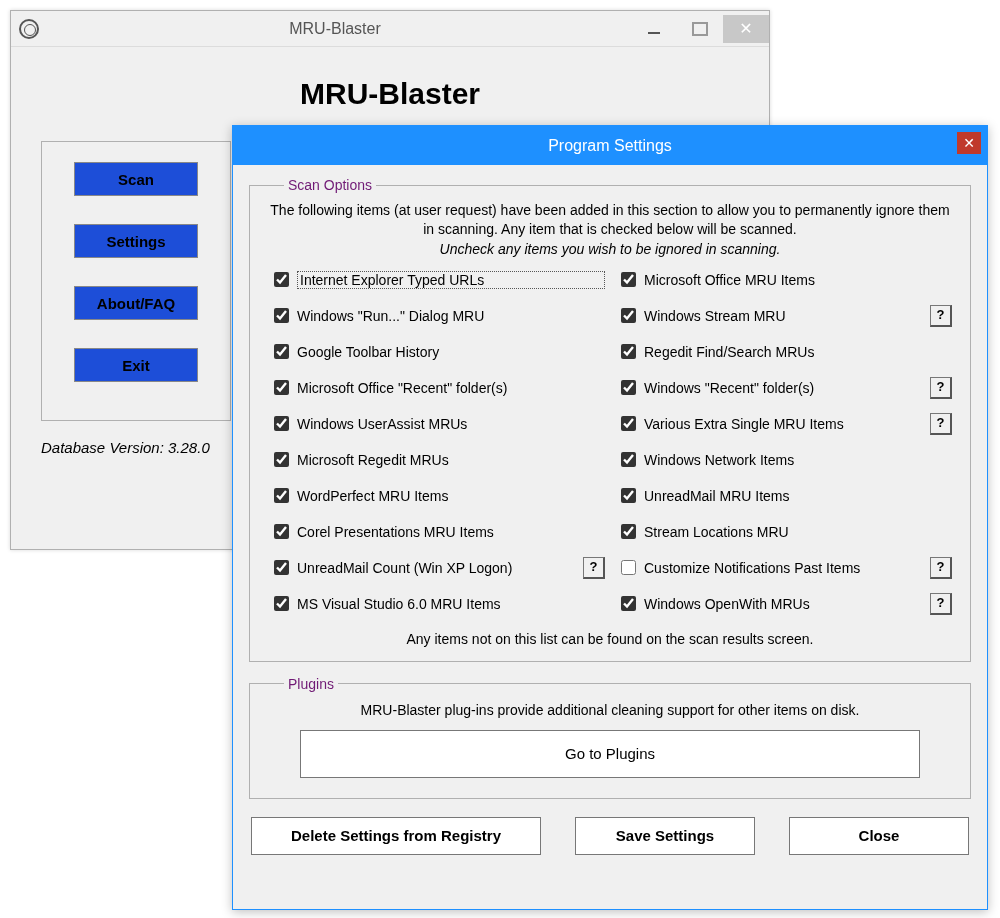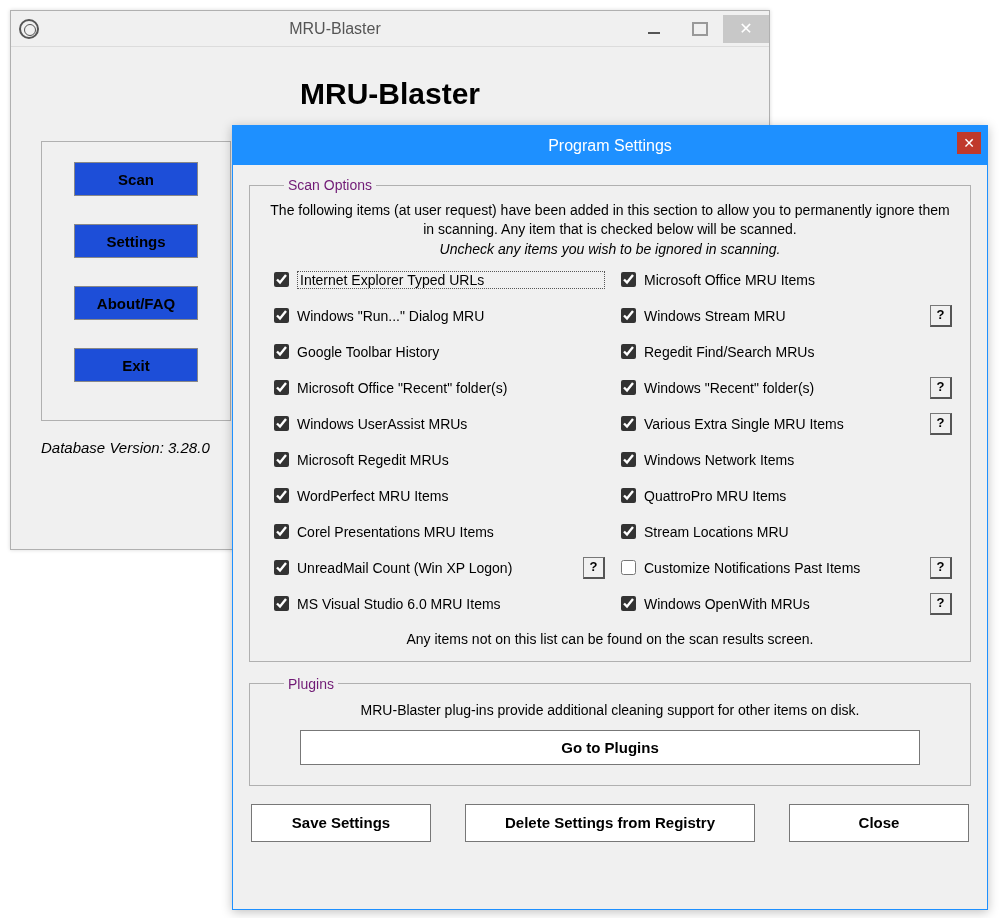--- a/index.html
+++ b/index.html
@@ -240,25 +240,25 @@
   }
 
   .plugins-text {
     text-align: center;
     font-size: 14px;
     margin: 4px 0 12px 0;
   }
   .plugins-btn {
     display: block;
     width: 620px;
-    height: 35px;
+    height: 48px;
     margin: 0 auto 6px auto;
     background: #fff;
     border: 1px solid #777;
-    font-weight: bold;
+    font-weight: normal;
     font-size: 15px;
     cursor: pointer;
   }
 
   .dlg-buttons {
     display: flex;
     gap: 24px;
     justify-content: space-between;
     padding: 4px 2px 0 2px;
   }
@@ -365,21 +365,21 @@
           <label class="opt">
             <input type="checkbox" checked="" style="">
             <span class="opt-label">Windows Network Items</span>
           </label>
           <label class="opt">
             <input type="checkbox" checked="" style="">
             <span class="opt-label">WordPerfect MRU Items</span>
           </label>
           <label class="opt">
             <input type="checkbox" checked="" style="">
-            <span class="opt-label">QuattroPro MRU Items</span>
+            <span class="opt-label">UnreadMail MRU Items</span>
           </label>
           <label class="opt">
             <input type="checkbox" checked="" style="">
             <span class="opt-label">Corel Presentations MRU Items</span>
           </label>
           <label class="opt">
             <input type="checkbox" checked="" style="">
             <span class="opt-label">Stream Locations MRU</span>
           </label>
           <label class="opt">
@@ -406,19 +406,19 @@
       <div class="scan-footer">Any items not on this list can be found on the scan results screen.</div>
     </fieldset>
 
     <fieldset class="group">
       <legend>Plugins</legend>
       <div class="plugins-text">MRU-Blaster plug-ins provide additional cleaning support for other items on disk.</div>
       <button class="plugins-btn">Go to Plugins</button>
     </fieldset>
 
     <div class="dlg-buttons">
+      <button class="dlg-btn delete">Delete Settings from Registry</button>
       <button class="dlg-btn save">Save Settings</button>
-      <button class="dlg-btn delete">Delete Settings from Registry</button>
       <button class="dlg-btn close-btn">Close</button>
     </div>
 
   </div>
 </div>
 
 </body></html>

